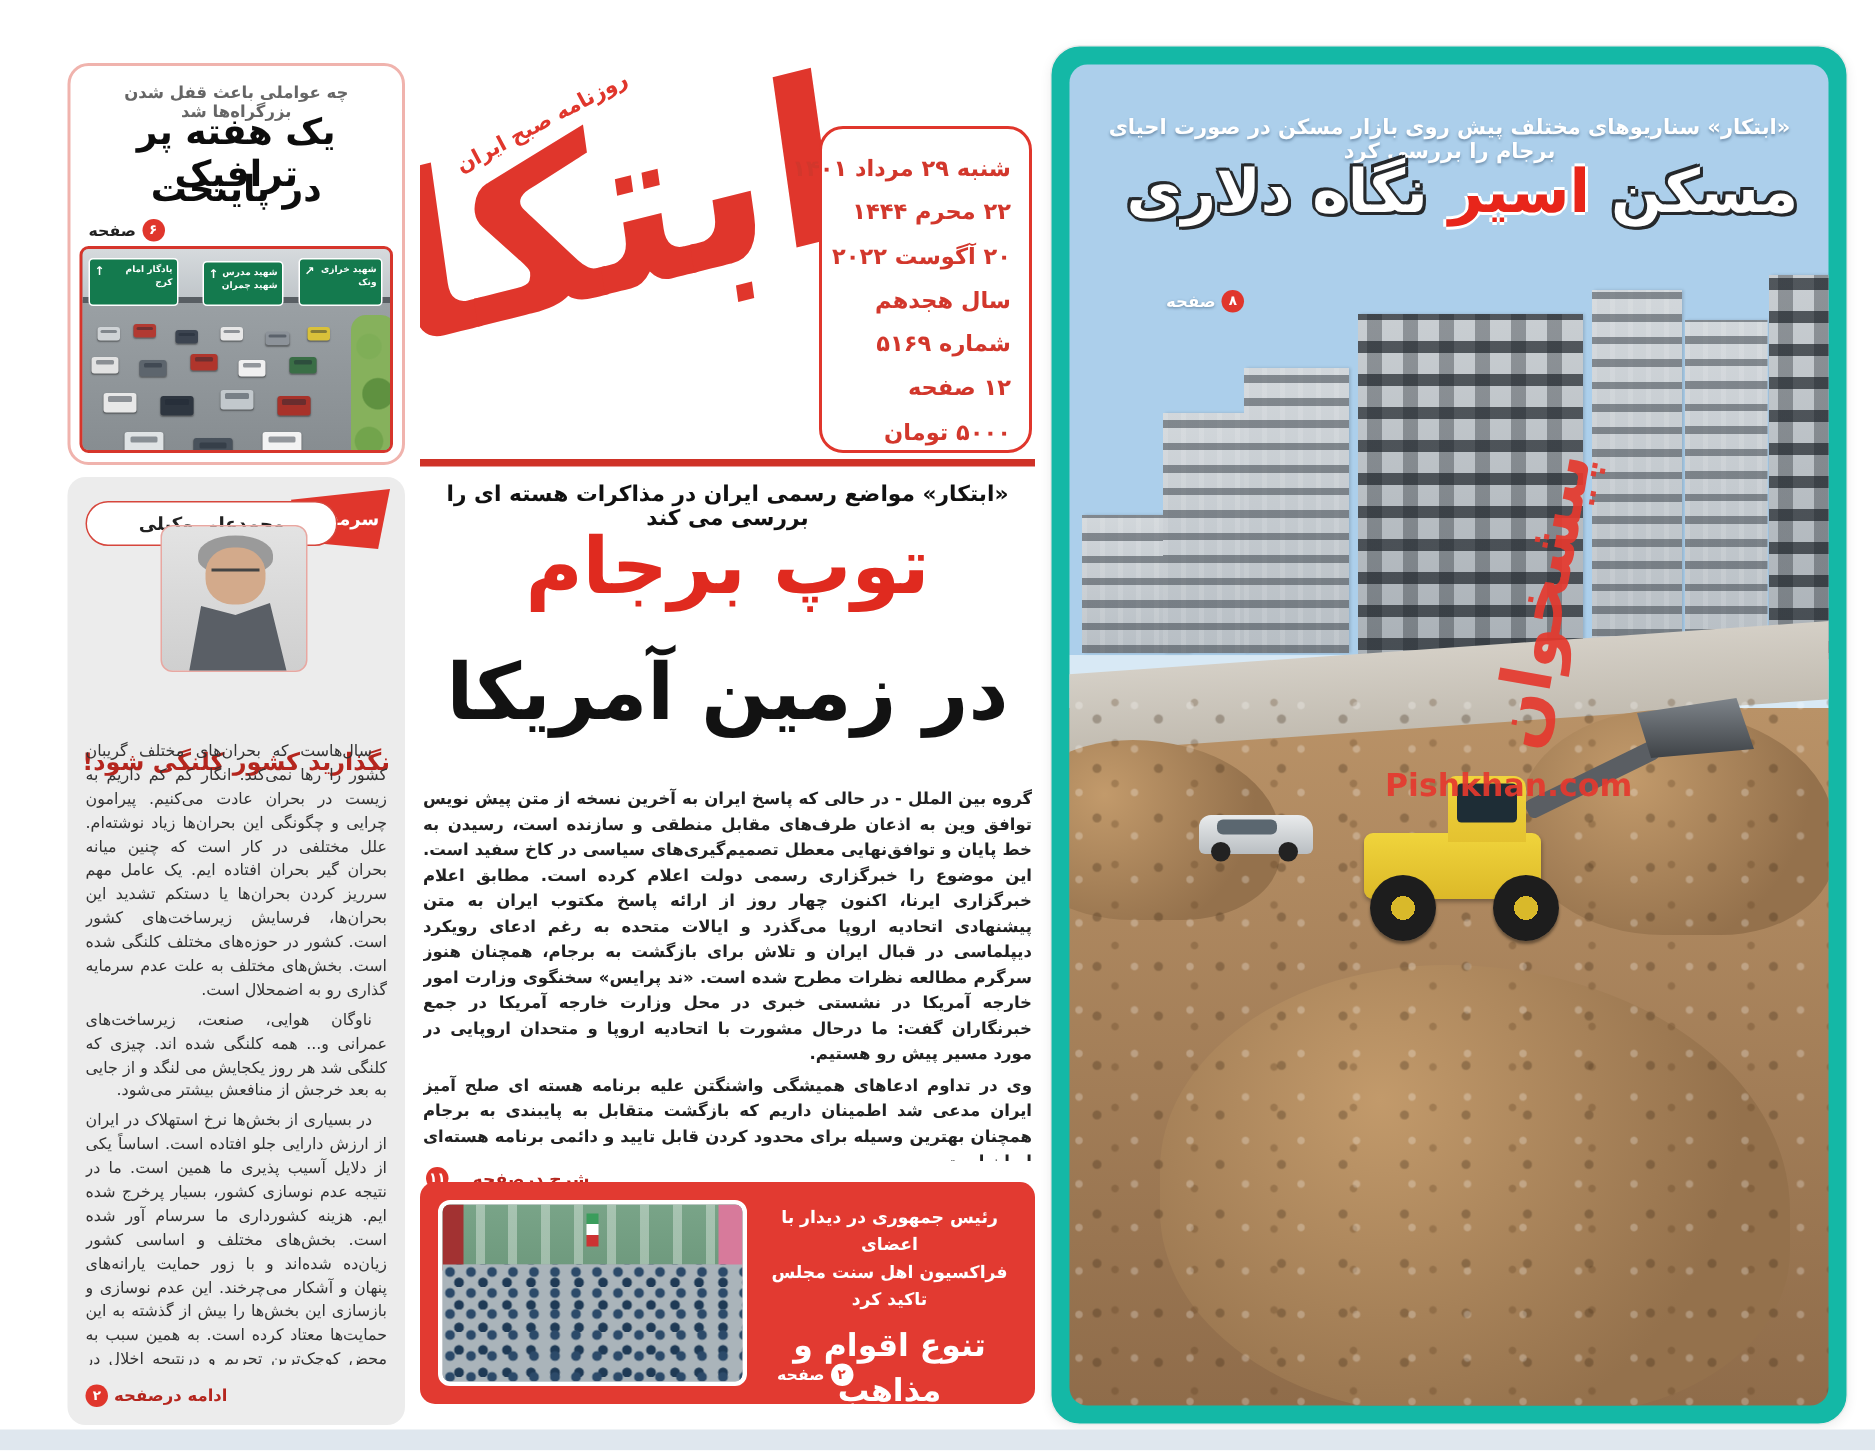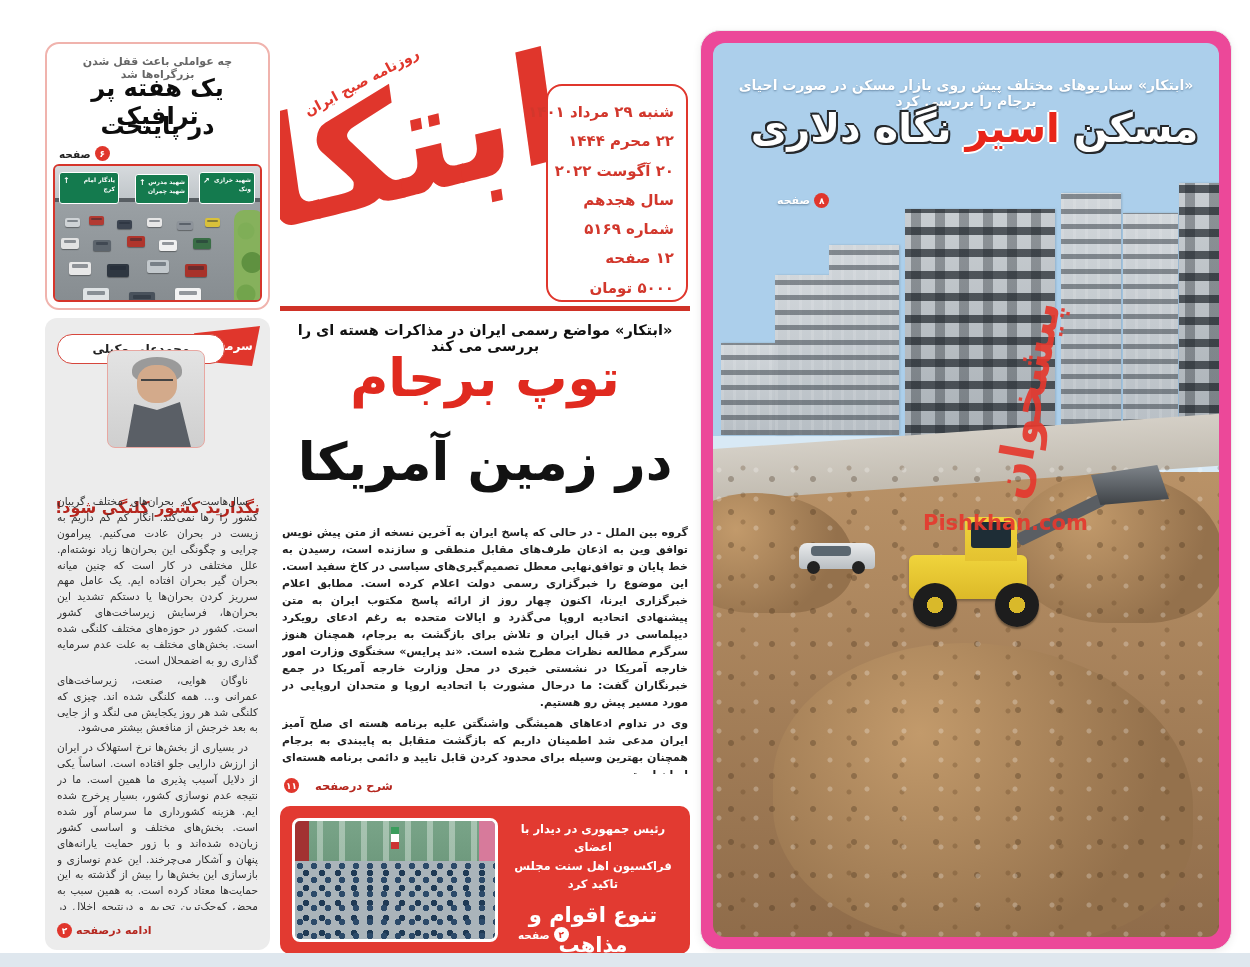--- a/index.html
+++ b/index.html
@@ -57,35 +57,35 @@
   
   .lead-kicker { left:280px; width:410px; top:322px; text-align:center; font-size:14.5px; font-weight:800; color:#111; }
   .lead-hred { left:280px; width:410px; top:348px; text-align:center; font-size:52px; font-weight:900; color:#e02a1f; }
   .lead-hblack { left:280px; width:410px; top:432px; text-align:center; font-size:52px; font-weight:900; color:#121212; }
   .lead-body { left:282px; width:406px; top:524px; height:250px; overflow:hidden; font-size:11px; font-weight:700; color:#222; text-align:justify; line-height:1.55; }
   .lead-body p { margin-bottom:3px; }
   .lead-more { left:284px; top:778px; display:flex; align-items:center; gap:4px; direction:ltr; }
   .lead-more .lbl { font-size:11.5px; font-weight:800; color:#b5261e;margin-left:12px; }
 
   
-  .unity-box { left:280px; top:806px; width:410px; height:148px; background:#e23a31; border-radius:10px; }
+  .unity-box { left:280px; top:788px; width:410px; height:148px; background:#e23a31; border-radius:10px; }
   .unity-photo { left:12px; top:12px; width:206px; height:124px; border:3px solid #fff; border-radius:8px; overflow:hidden; background:#9fa8ad; }
   .up-wall { position:absolute; left:0; right:0; top:0; height:40px; background:repeating-linear-gradient(90deg, rgba(255,255,255,.35) 0 6px, transparent 6px 22px), linear-gradient(#79a488,#6f9a7e); }
   .up-banner-l { position:absolute; left:0; top:0; width:14px; height:44px; background:#a23232; }
   .up-banner-r { position:absolute; right:0; top:0; width:16px; height:48px; background:#d77a9b; }
   .up-flag { position:absolute; left:96px; top:6px; width:8px; height:22px; background:linear-gradient(#3a9d5c 33%, #fff 33% 66%, #cc3333 66%); }
   .up-crowd { position:absolute; left:0; right:0; top:40px; bottom:0; background:radial-gradient(circle at 5px 5px, #2c4a69 0 3px, transparent 3.5px), radial-gradient(circle at 11px 12px, #1f3a55 0 3px, transparent 3.5px), #aab4ba; background-size:14px 14px, 16px 15px; }
   .unity-text { position:absolute; left:230px; right:14px; top:10px; bottom:10px; color:#fff; text-align:center; }
   .unity-kicker { font-size:11.5px; font-weight:700; line-height:1.6; margin-top:4px; }
   .unity-h { font-size:21px; font-weight:900; line-height:1.45; margin-top:6px; }
   .unity-pageref { position:absolute; left:8px; bottom:2px; display:flex; align-items:center; gap:4px; direction:ltr; }
   .unity-pageref .lbl { font-size:10.5px; font-weight:800; color:#fff; }
 
   
-  .housing-card { left:700px; top:30px; width:532px; height:920px; background:#ec4899; border:1px solid #ebebeb; border-radius:20px; box-shadow:0 2px 8px rgba(0,0,0,.07); }
+  .housing-card { left:700px; top:30px; width:532px; height:920px; background:#14b8a6; border:1px solid #ebebeb; border-radius:20px; box-shadow:0 2px 8px rgba(0,0,0,.07); }
   .housing-photo { position:absolute; left:12px; top:12px; right:12px; bottom:12px; border-radius:12px; overflow:hidden; background:linear-gradient(#accfeb 0 44%, #d8e9f5 44% 48%, #b99267 48%, #8f6c4a); }
   .hp-kicker { position:absolute; left:5%; right:5%; top:34px; text-align:center; color:#fff; font-size:14px; font-weight:800; text-shadow:0 1px 2px rgba(30,60,90,.45); }
   .hp-headline { position:absolute; left:0; right:0; top:62px; text-align:center; font-size:40px; font-weight:900; letter-spacing:-1px;padding-left:17px; }
   .hp-headline .w { color:#fff; text-shadow:2px 0 0 #26292c, -2px 0 0 #26292c, 0 2px 0 #26292c, 0 -2px 0 #26292c, 2px 2px 0 #26292c, -2px -2px 0 #26292c; }
   .hp-headline .r { color:#e8251a; text-shadow:2px 0 0 #fff, -2px 0 0 #fff, 0 2px 0 #fff, 0 -2px 0 #fff; }
   .hp-pageref { position:absolute; left:64px; top:150px; display:flex; align-items:center; gap:4px; direction:ltr; }
   .hp-pageref .lbl { font-size:11px; font-weight:800; color:#fff; text-shadow:0 1px 2px rgba(30,60,90,.5); }
   .tower { position:absolute; background:repeating-linear-gradient(0deg, rgba(62,70,78,.55) 0 5px, transparent 5px 15px), repeating-linear-gradient(90deg, rgba(255,255,255,.12) 0 3px, transparent 3px 12px), linear-gradient(#d2d7db,#b7bec4); box-shadow:1px 0 2px rgba(0,0,0,.15); }
   .tower.dark { background:repeating-linear-gradient(0deg, rgba(30,36,42,.7) 4px 12px, transparent 12px 26px), repeating-linear-gradient(90deg, rgba(30,36,42,.35) 6px 16px, transparent 16px 30px), linear-gradient(#c9ced2,#aab1b7); }
   .hp-road { position:absolute; left:-30px; top:388px; width:580px; height:52px; background:linear-gradient(#d4cfc6,#c2bcb1); transform:rotate(-4deg); }

